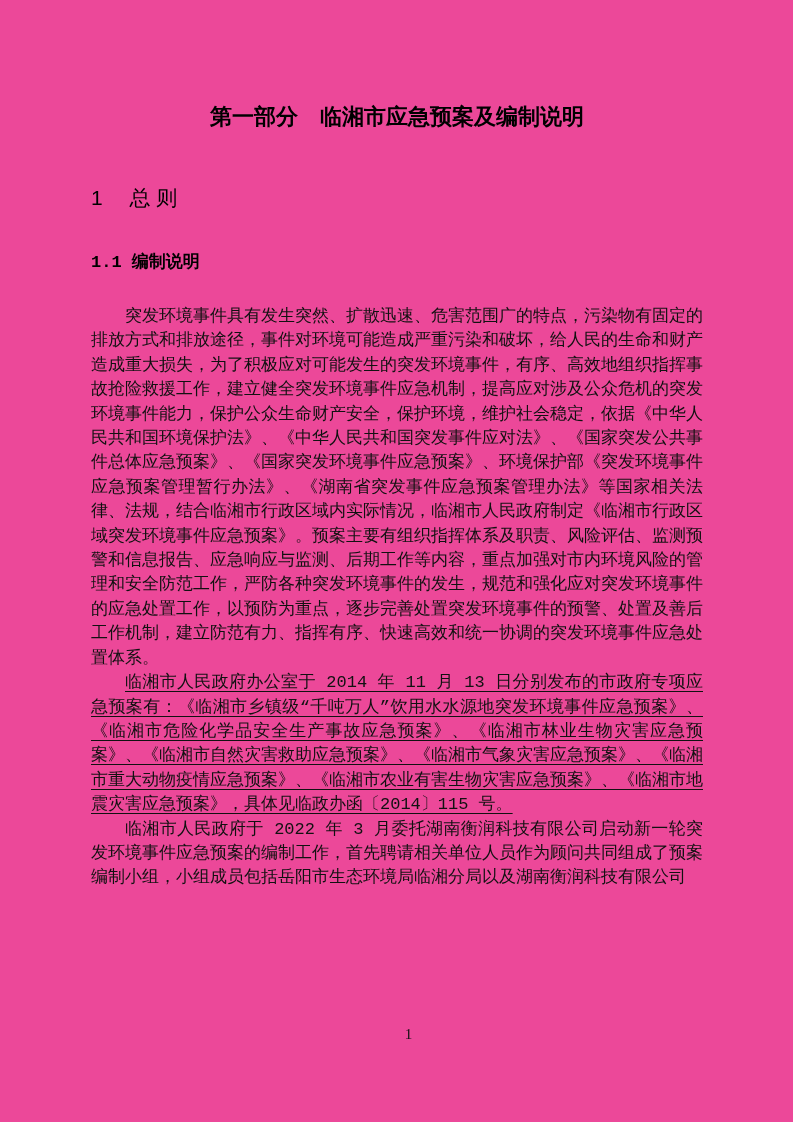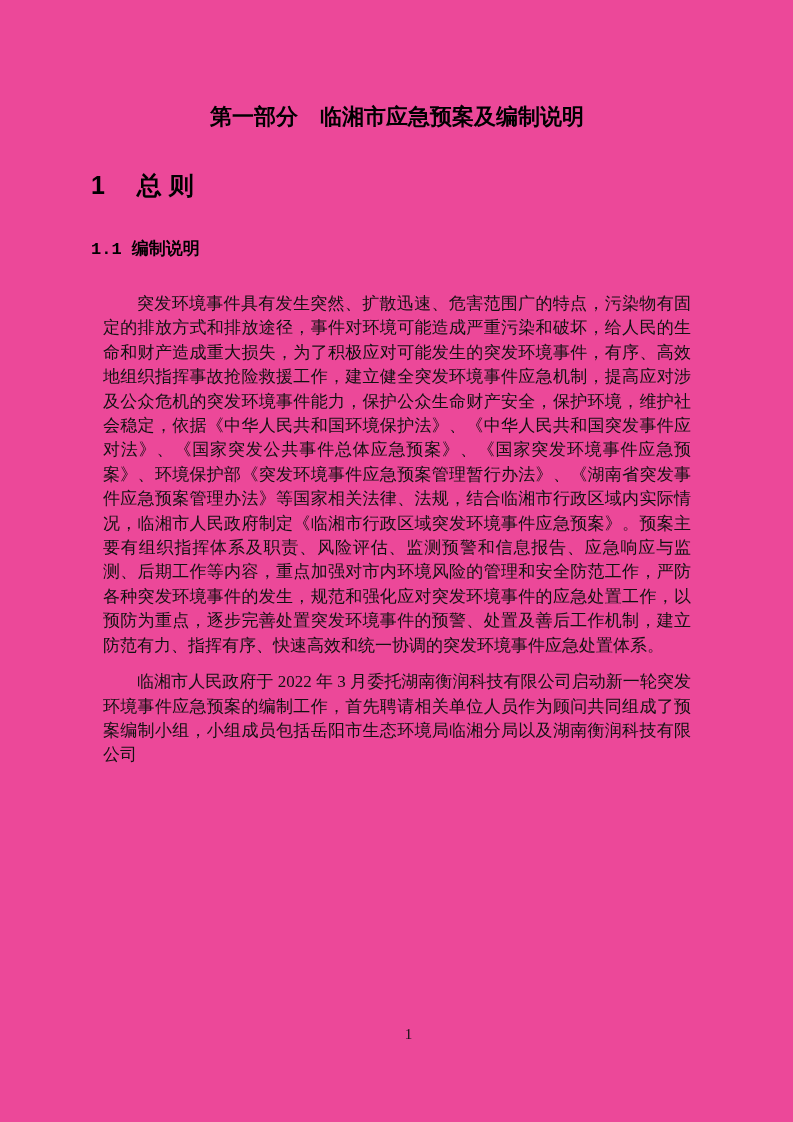--- a/index.html
+++ b/index.html
@@ -25,24 +25,24 @@
   .doc-title {
     font-family: "Liberation Sans", "DejaVu Sans", sans-serif;
     font-weight: 700;
     font-size: 22px;
     line-height: 28px;
     text-align: center;
     color: #000000;
     white-space: nowrap;
   }
   .h1 {
-    margin-top: 41px;
+    margin-top: 54px;
     font-family: "Liberation Sans", "DejaVu Sans", sans-serif;
-    font-weight: 700;
-    font-size: 25px;
+    font-weight: 400;
+    font-size: 21px;
     line-height: 26px;
     color: #000000;
   }
   .h2 {
     margin-top: 42px;
     font-family: Liberation Mono, monospace;
     font-weight: 700;
     font-size: 17px;
     line-height: 19px;
     color: #000000;
@@ -50,23 +50,24 @@
   .body-text {
     margin-top: 33px;
     font-family: "Liberation Serif", "DejaVu Serif", serif;
     font-size: 17px;
     line-height: 24.4px;
     text-align: justify;
     text-justify: inter-character;
     color: #111111;
   }
   .body-text p {
-    margin: 12px;
+    margin: 0;
     padding: 0;
     text-indent: 2em;
+    font-family: Liberation Mono, monospace;
   }
   .underlined {
     text-decoration: underline;
     text-underline-offset: 4px;
     text-decoration-thickness: 1px;
   }
   .page-number {
     position: absolute;
     left: 0;
     right: 0;
@@ -84,19 +85,20 @@
   <div class="content">
 
     <div class="doc-title">第一部分　临湘市应急预案及编制说明</div>
 
     <div class="h1">1　 总 则</div>
 
     <div class="h2">1.1 编制说明</div>
 
     <div class="body-text">
       <p>突发环境事件具有发生突然、扩散迅速、危害范围广的特点，污染物有固定的排放方式和排放途径，事件对环境可能造成严重污染和破坏，给人民的生命和财产造成重大损失，为了积极应对可能发生的突发环境事件，有序、高效地组织指挥事故抢险救援工作，建立健全突发环境事件应急机制，提高应对涉及公众危机的突发环境事件能力，保护公众生命财产安全，保护环境，维护社会稳定，依据《中华人民共和国环境保护法》、《中华人民共和国突发事件应对法》、《国家突发公共事件总体应急预案》、《国家突发环境事件应急预案》、环境保护部《突发环境事件应急预案管理暂行办法》、《湖南省突发事件应急预案管理办法》等国家相关法律、法规，结合临湘市行政区域内实际情况，临湘市人民政府制定《临湘市行政区域突发环境事件应急预案》。预案主要有组织指挥体系及职责、风险评估、监测预警和信息报告、应急响应与监测、后期工作等内容，重点加强对市内环境风险的管理和安全防范工作，严防各种突发环境事件的发生，规范和强化应对突发环境事件的应急处置工作，以预防为重点，逐步完善处置突发环境事件的预警、处置及善后工作机制，建立防范有力、指挥有序、快速高效和统一协调的突发环境事件应急处置体系。</p>
+      <p class="underlined">临湘市人民政府办公室于 2014 年 11 月 13 日分别发布的市政府专项应急预案有：《临湘市乡镇级“千吨万人”饮用水水源地突发环境事件应急预案》、《临湘市危险化学品安全生产事故应急预案》、《临湘市林业生物灾害应急预案》、《临湘市自然灾害救助应急预案》、《临湘市气象灾害应急预案》、《临湘市重大动物疫情应急预案》、《临湘市农业有害生物灾害应急预案》、《临湘市地震灾害应急预案》，具体见临政办函〔2014〕115 号。</p>
       <p>临湘市人民政府于 2022 年 3 月委托湖南衡润科技有限公司启动新一轮突发环境事件应急预案的编制工作，首先聘请相关单位人员作为顾问共同组成了预案编制小组，小组成员包括岳阳市生态环境局临湘分局以及湖南衡润科技有限公司</p>
     </div>
 
   </div>
 
   <div class="page-number">1</div>
 </div>
 
 </body></html>

